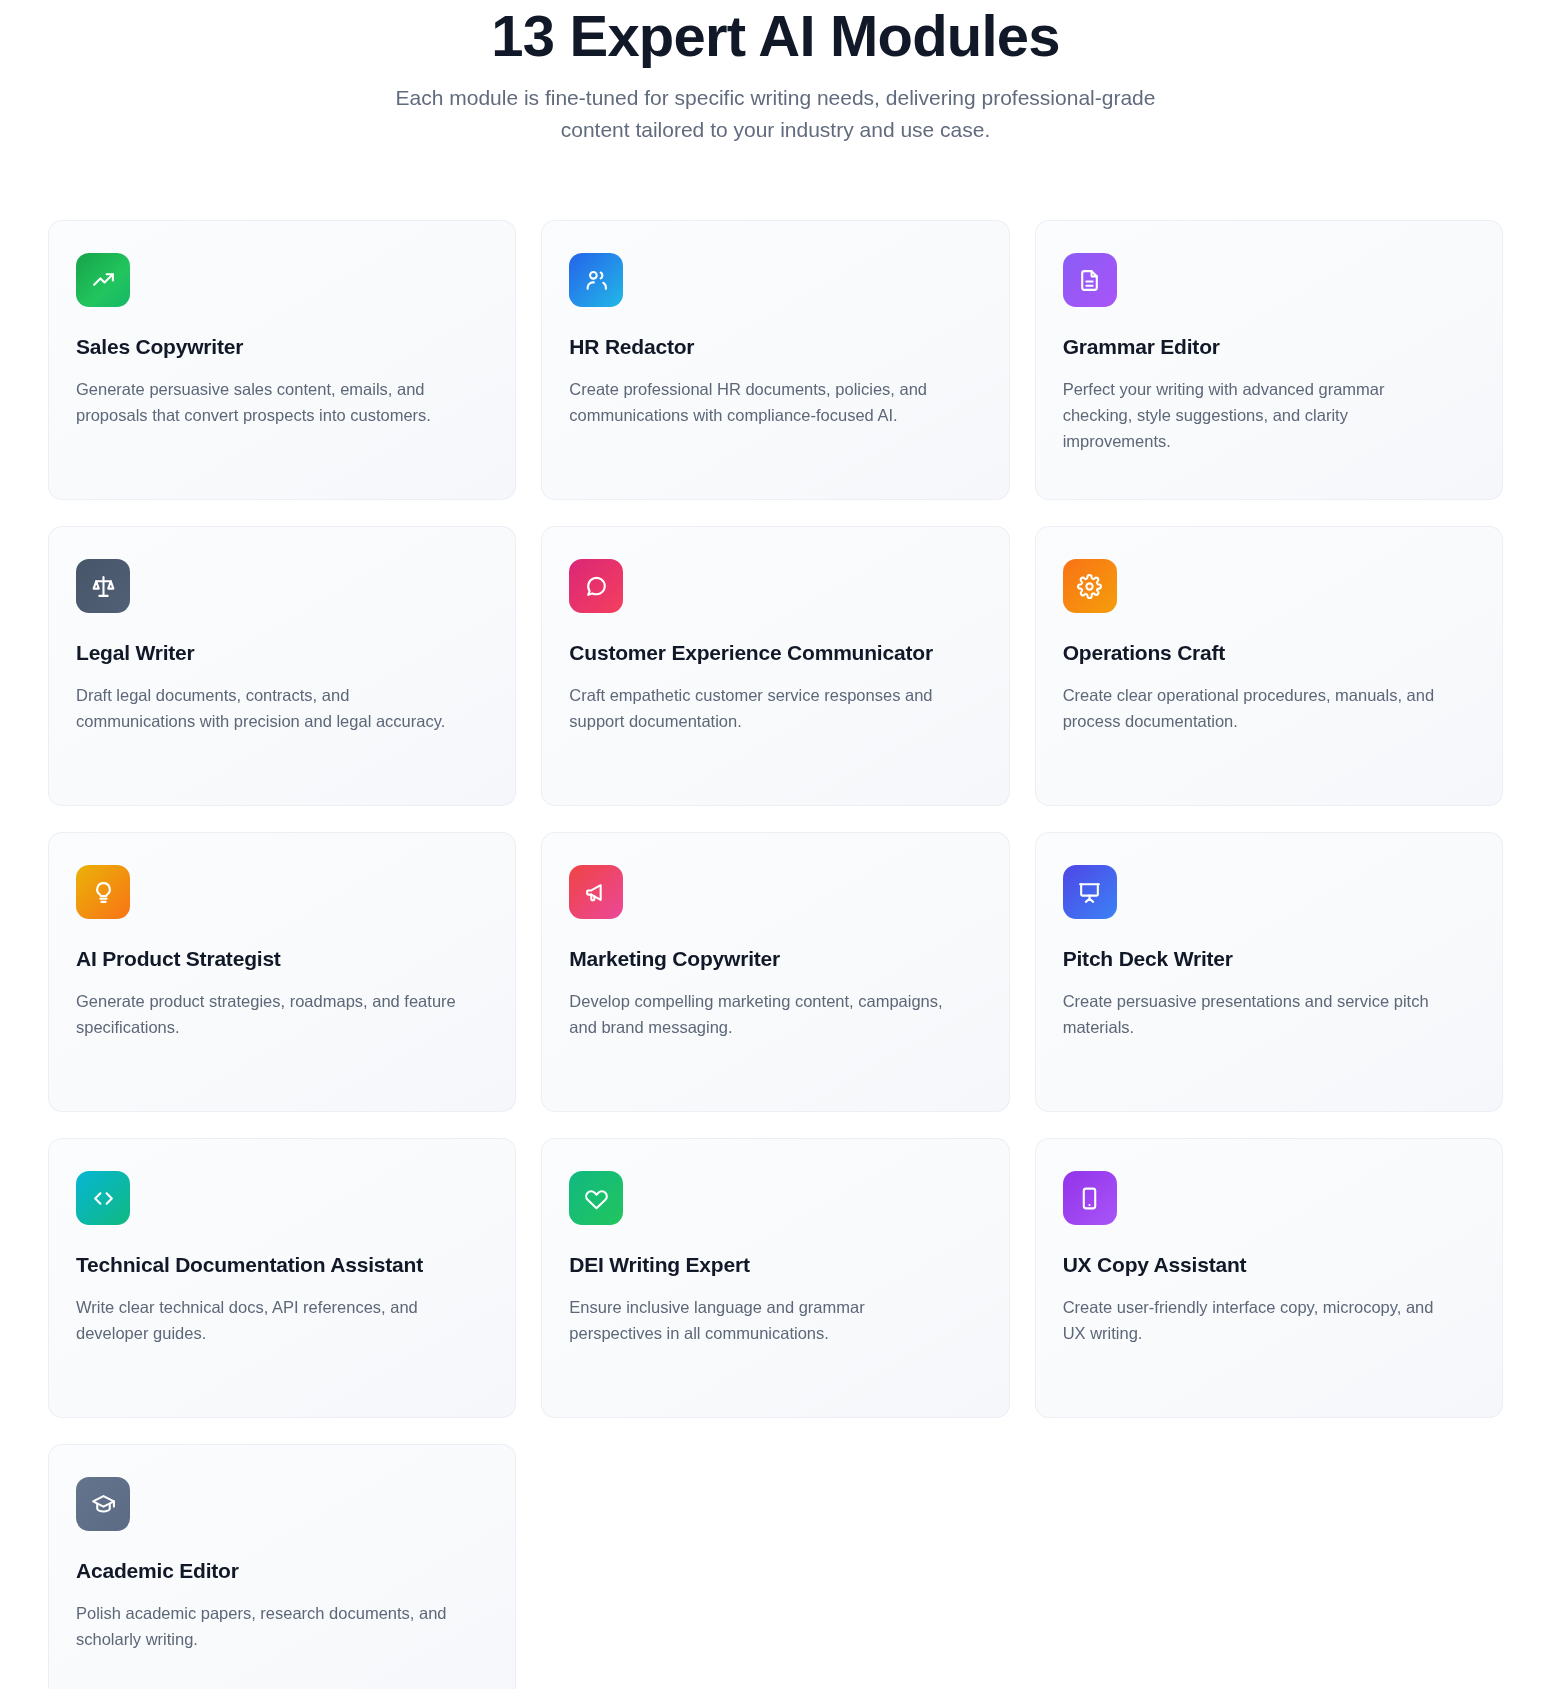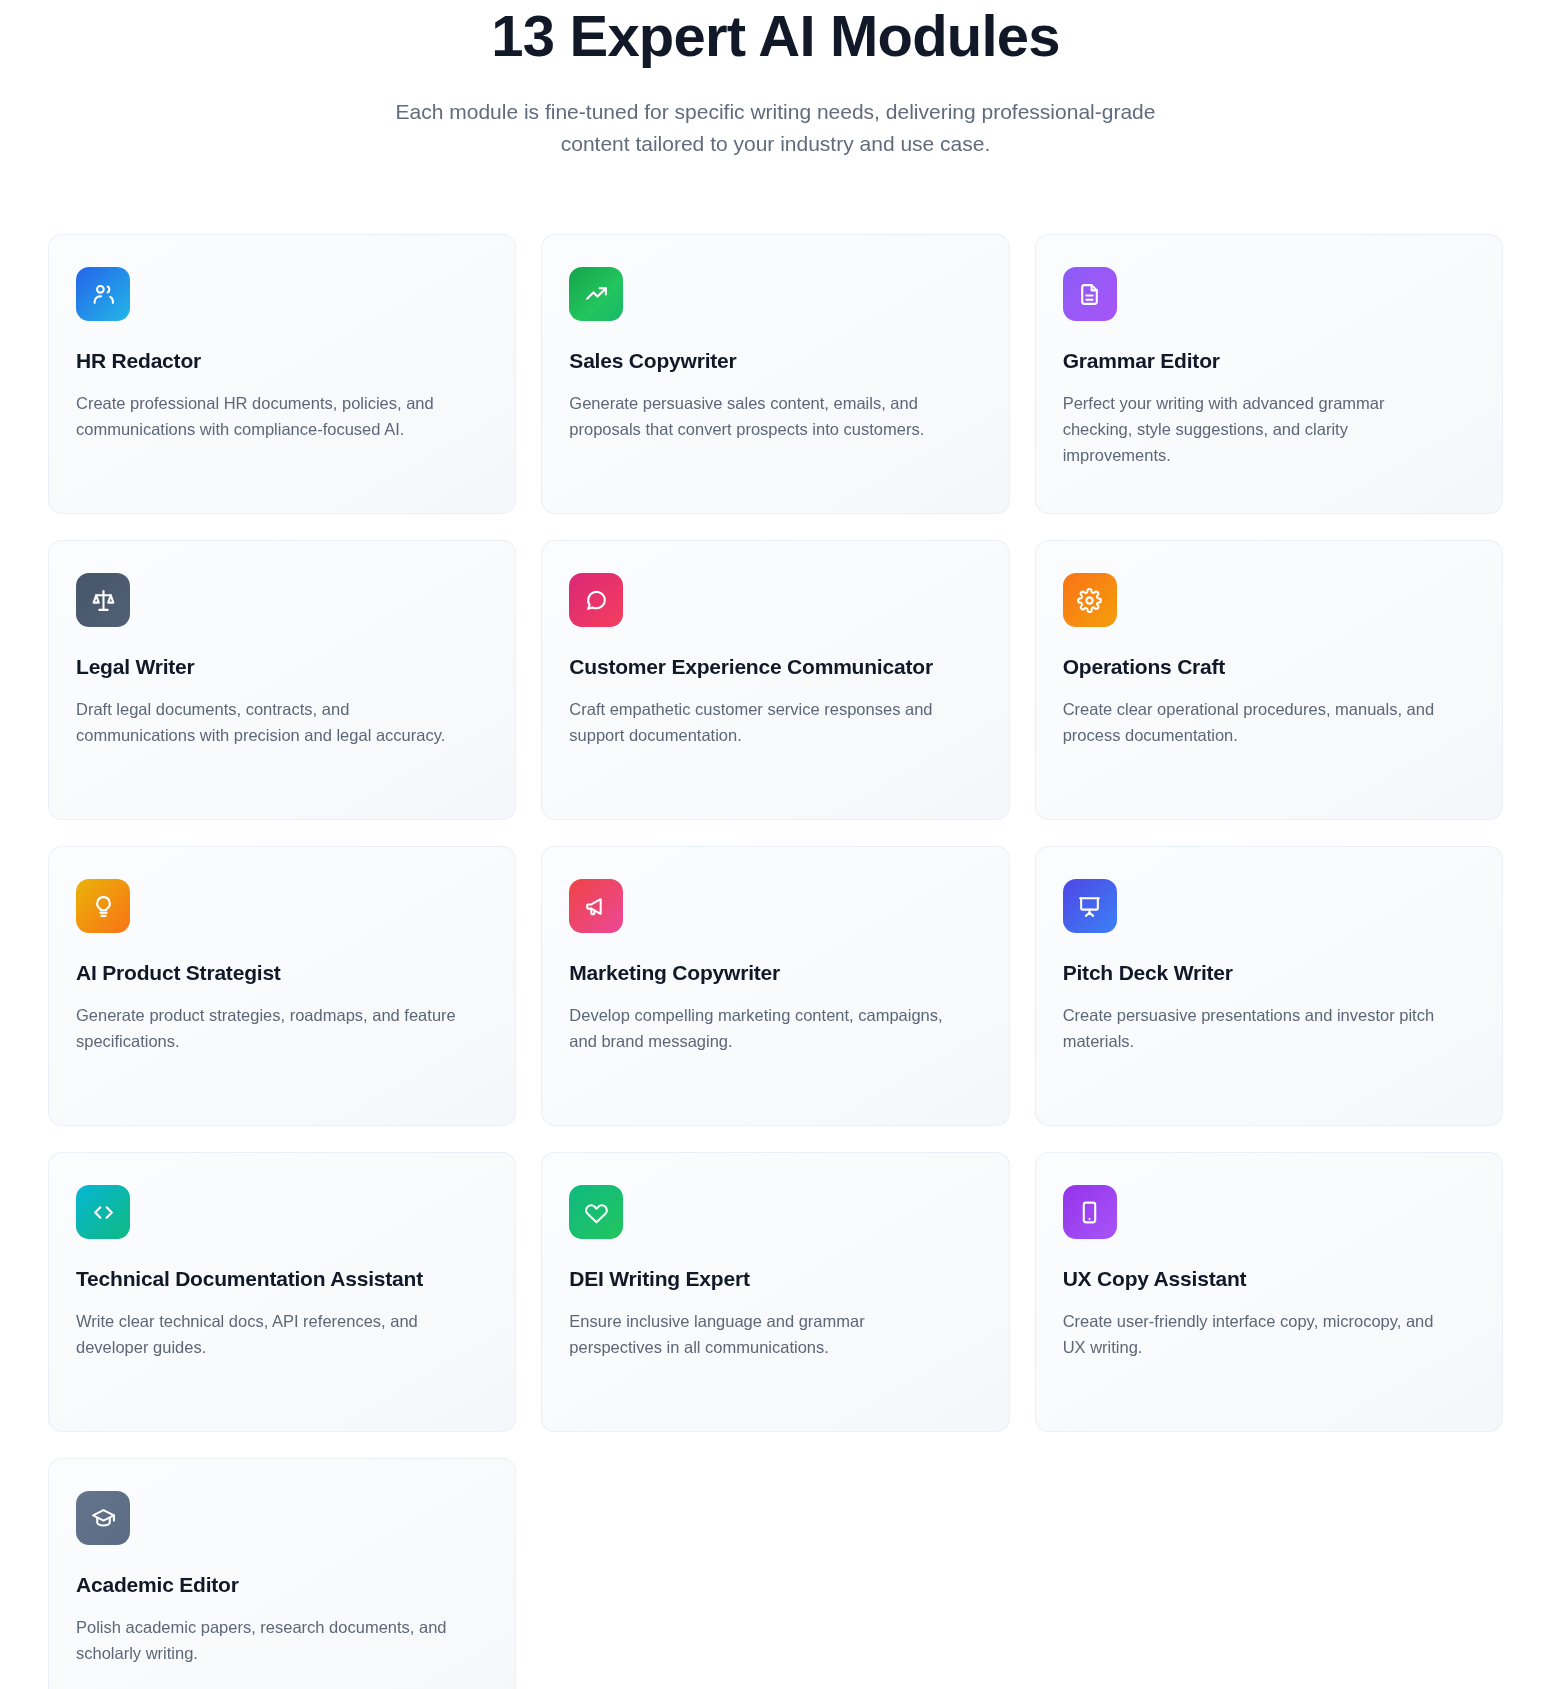--- a/index.html
+++ b/index.html
@@ -27,21 +27,21 @@
 
   .page-title {
     font-size: 58px;
     line-height: 64px;
     font-weight: 700;
     color: #111827;
     letter-spacing: -0.8px;
   }
 
   .page-subtitle {
-    margin: 28px auto 0 auto;
+    margin: 14px auto 0 auto;
     max-width: 830px;
     font-size: 21px;
     line-height: 32px;
     color: #616b7d;
     font-weight: 400;
   }
 
   
   .modules-grid {
     margin-top: 74px;
@@ -121,40 +121,40 @@
 
 <div class="page">
 
   <div class="header">
     <h1 class="page-title">13 Expert AI Modules</h1>
     <p class="page-subtitle">Each module is fine-tuned for specific writing needs, delivering professional-grade content tailored to your industry and use case.</p>
   </div>
 
   <div class="modules-grid" id="modules-grid">
       <div class="module-card">
+        <div class="module-icon grad-green">
+          <svg viewBox="0 0 24 24">
+            <polyline points="3,16 9,10 13,14 21,6"></polyline>
+            <polyline points="15,6 21,6 21,12"></polyline>
+          </svg>
+        </div>
+        <div class="module-title">Sales Copywriter</div>
+        <div class="module-desc">Generate persuasive sales content, emails, and proposals that convert prospects into customers.</div>
+      </div>
+      <div class="module-card">
         <div class="module-icon grad-blue-cyan">
           <svg viewBox="0 0 24 24">
             <circle cx="9" cy="7" r="3.2"></circle>
             <path d="M3.5 20v-1.2a5 5 0 0 1 5-5h1"></path>
             <path d="M16 4.3a3.2 3.2 0 0 1 0 5.6"></path>
             <path d="M18.5 14.2a5 5 0 0 1 2.5 4.3V20"></path>
           </svg>
         </div>
         <div class="module-title">HR Redactor</div>
         <div class="module-desc">Create professional HR documents, policies, and communications with compliance-focused AI.</div>
-      </div>
-      <div class="module-card">
-        <div class="module-icon grad-green">
-          <svg viewBox="0 0 24 24">
-            <polyline points="3,16 9,10 13,14 21,6"></polyline>
-            <polyline points="15,6 21,6 21,12"></polyline>
-          </svg>
-        </div>
-        <div class="module-title">Sales Copywriter</div>
-        <div class="module-desc">Generate persuasive sales content, emails, and proposals that convert prospects into customers.</div>
       </div>
       <div class="module-card">
         <div class="module-icon grad-purple">
           <svg viewBox="0 0 24 24">
             <path d="M14 3H7a2 2 0 0 0-2 2v14a2 2 0 0 0 2 2h10a2 2 0 0 0 2-2V8z"></path>
             <polyline points="14,3 14,8 19,8"></polyline>
             <line x1="9" y1="13" x2="15" y2="13"></line>
             <line x1="9" y1="17" x2="15" y2="17"></line>
           </svg>
         </div>
@@ -217,21 +217,21 @@
       <div class="module-card">
         <div class="module-icon grad-indigo">
           <svg viewBox="0 0 24 24">
             <path d="M3 4h18"></path>
             <path d="M4 4v10a1 1 0 0 0 1 1h14a1 1 0 0 0 1-1V4"></path>
             <path d="M12 15v3"></path>
             <path d="M8.5 21 12 18l3.5 3"></path>
           </svg>
         </div>
         <div class="module-title">Pitch Deck Writer</div>
-        <div class="module-desc">Create persuasive presentations and investor pitch materials.</div>
+        <div class="module-desc">Create persuasive presentations and service pitch materials.</div>
       </div>
       <div class="module-card">
         <div class="module-icon grad-teal">
           <svg viewBox="0 0 24 24">
             <polyline points="9,7 4,12 9,17"></polyline>
             <polyline points="15,7 20,12 15,17"></polyline>
           </svg>
         </div>
         <div class="module-title">Technical Documentation Assistant</div>
         <div class="module-desc">Write clear technical docs, API references, and developer guides.</div>

